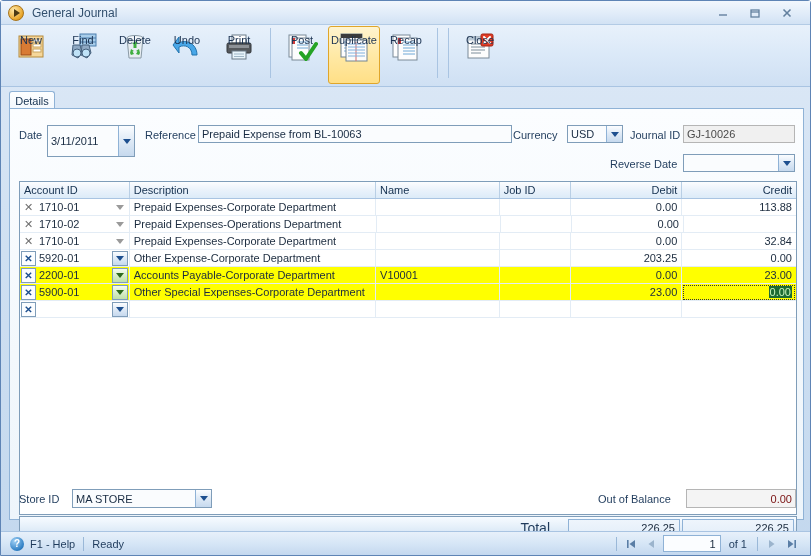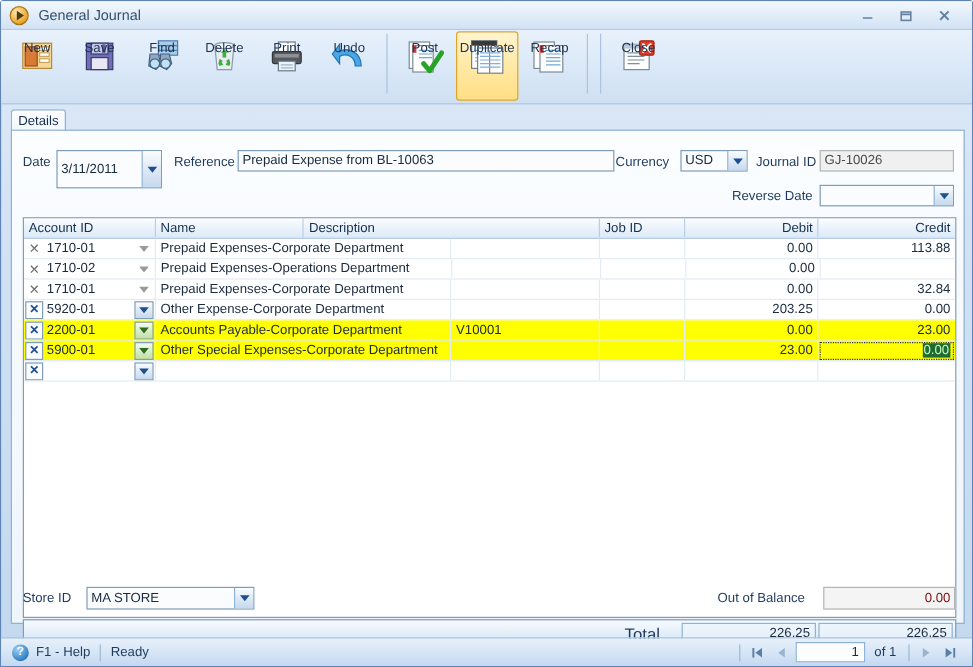--- a/index.html
+++ b/index.html
@@ -219,31 +219,20 @@
           <rect x="4" y="5" width="24" height="21" fill="#f6d79a" stroke="#b58a3a"></rect>
           <rect x="6" y="8" width="10" height="16" fill="#d97b34" stroke="#9b4d16"></rect>
           <rect x="18" y="8" width="8" height="3" fill="#fff" stroke="#c8a45e"></rect>
           <rect x="18" y="13" width="8" height="3" fill="#fff" stroke="#c8a45e"></rect>
           <rect x="18" y="18" width="8" height="3" fill="#fff" stroke="#c8a45e"></rect>
         </svg>
       </span>
       <span class="lbl">New</span>
     </div>
 
-    <div class="tbtn">
-      <span class="glyph">
-        <svg width="32" height="32" viewBox="0 0 32 32">
-          <rect x="5" y="5" width="22" height="22" fill="#6f6fb5" stroke="#3b3b72"></rect>
-          <rect x="9" y="5" width="14" height="9" fill="#c8c8e8" stroke="#3b3b72"></rect>
-          <rect x="18" y="6" width="3" height="7" fill="#5a5a96"></rect>
-          <rect x="9" y="17" width="14" height="10" fill="#e8e8f5" stroke="#3b3b72"></rect>
-        </svg>
-      </span>
-      <span class="lbl">Save</span>
-    </div>
 
     <div class="tbtn">
       <span class="glyph">
         <svg width="32" height="32" viewBox="0 0 32 32">
           <rect x="13" y="3" width="16" height="12" fill="#a8cdea" stroke="#4c7fae"></rect>
           <line x1="13" y1="7" x2="29" y2="7" stroke="#4c7fae"></line>
           <line x1="13" y1="11" x2="29" y2="11" stroke="#4c7fae"></line>
           <path d="M6 14 L13 14 L15 22 L11 27 L5 24 Z" fill="#8fa9c4" stroke="#46617d"></path>
           <path d="M15 14 L22 14 L24 22 L20 27 L14 24 Z" fill="#8fa9c4" stroke="#46617d"></path>
           <circle cx="10" cy="22" r="4" fill="#bfe2f7" stroke="#46617d"></circle>
@@ -262,38 +251,38 @@
           <path d="M11 22 L12 18 L15 20 L13.5 20.5 L15 23 L12 24 Z" fill="#3fae3f"></path>
           <path d="M21 22 L20 18 L17 20 L18.5 20.5 L17 23 L20 24 Z" fill="#3fae3f"></path>
         </svg>
       </span>
       <span class="lbl">Delete</span>
     </div>
 
     <div class="tbtn">
       <span class="glyph">
         <svg width="32" height="32" viewBox="0 0 32 32">
+          <path d="M26 24 C26 12 14 8 8 12 L8 6 L2 14 L8 22 L8 16 C14 13 21 16 21 24 Z" fill="#49a7e8" stroke="#2173ad"></path>
+        </svg>
+      </span>
+      <span class="lbl">Undo</span>
+    </div>
+
+    <div class="tbtn">
+      <span class="glyph">
+        <svg width="32" height="32" viewBox="0 0 32 32">
           <rect x="9" y="4" width="14" height="8" fill="#fff" stroke="#6b7b88"></rect>
           <rect x="4" y="12" width="24" height="10" rx="1.5" fill="#55585c" stroke="#33363a"></rect>
           <rect x="6" y="14" width="20" height="3" fill="#8d9196"></rect>
           <rect x="9" y="20" width="14" height="8" fill="#e8f4fb" stroke="#6b7b88"></rect>
           <line x1="11" y1="23" x2="21" y2="23" stroke="#9fb6c6"></line>
           <line x1="11" y1="25.5" x2="21" y2="25.5" stroke="#9fb6c6"></line>
         </svg>
       </span>
       <span class="lbl">Print</span>
-    </div>
-
-    <div class="tbtn">
-      <span class="glyph">
-        <svg width="32" height="32" viewBox="0 0 32 32">
-          <path d="M26 24 C26 12 14 8 8 12 L8 6 L2 14 L8 22 L8 16 C14 13 21 16 21 24 Z" fill="#49a7e8" stroke="#2173ad"></path>
-        </svg>
-      </span>
-      <span class="lbl">Undo</span>
     </div>
 
     <div class="tsep"></div>
 
     <div class="tbtn">
       <span class="glyph">
         <svg width="32" height="32" viewBox="0 0 32 32">
           <rect x="3" y="4" width="17" height="22" fill="#fdfdfd" stroke="#7a8a97"></rect>
           <rect x="6" y="7" width="17" height="22" fill="#fdfdfd" stroke="#7a8a97"></rect>
           <rect x="6" y="7" width="3" height="6" fill="#d23a3a"></rect>
@@ -404,22 +393,22 @@
     <div class="combo" style="left:673px; top:45px; width:112px; height:18px;">
       <span class="val"></span>
       <span class="cbtn">
           <span class="arrow-d"></span>
         </span>
     </div>
 
     <div id="grid">
       <div id="grid-head">
         <div class="hc" style="width:110px;">Account ID</div>
+        <div class="hc" style="width:247px;">Description</div>
         <div class="hc" style="width:124px;">Name</div>
-        <div class="hc" style="width:247px;">Description</div>
         <div class="hc" style="width:71px;">Job ID</div>
         <div class="hc r" style="width:112px;">Debit</div>
         <div class="hc r" style="width:114px; border-right:none;">Credit</div>
       </div>
 
       <div class="grow">
         <div class="gc acct" style="width:110px;">
           <span class="xmark">✕</span>
           <span class="acct-val">1710-01</span>
           <span class="ddbtn">

